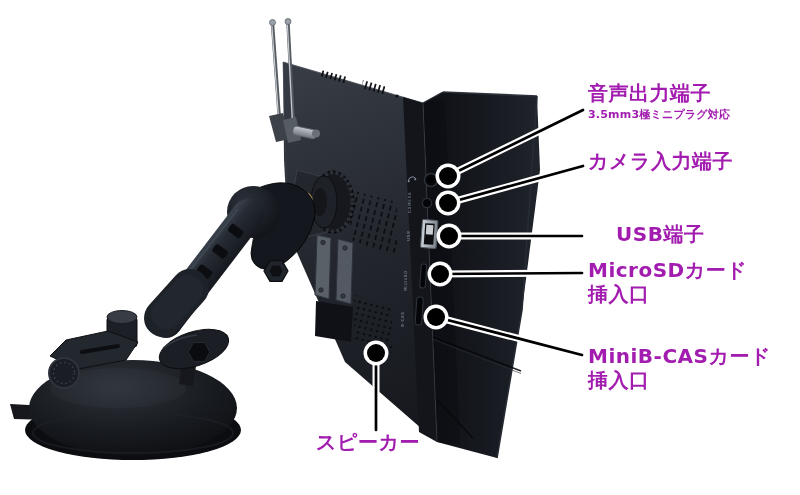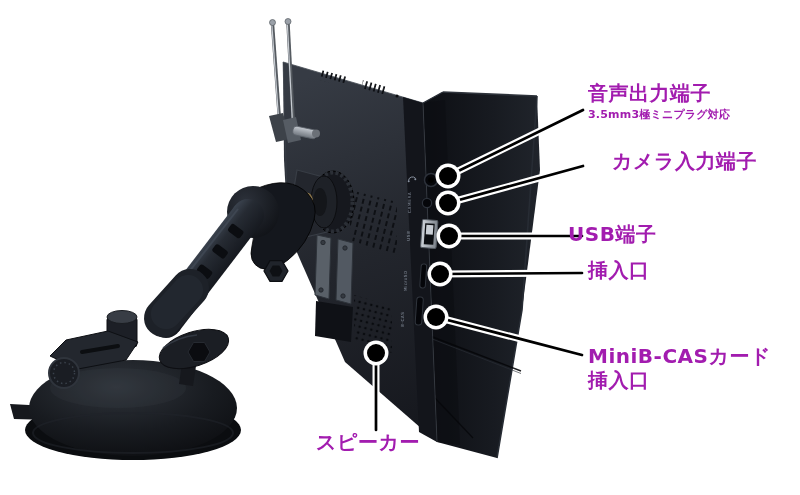--- a/index.html
+++ b/index.html
@@ -233,29 +233,30 @@
     <circle cx="376" cy="353" r="12.5" fill="#fff"></circle>
         <circle cx="376" cy="353" r="9" fill="#000"></circle>
   </g>
 </svg>
 
 <div class="callout-label" style="left:588px;top:83px;">
   <div class="callout-title">音声出力端子</div>
   <div class="callout-sub">3.5mm3極ミニプラグ対応</div>
 </div>
 
-<div class="callout-label" style="left:588px;top:151px;margin-left:24px;">
+<div class="callout-label" style="left:588px;top:151px;">
   <div class="callout-title">カメラ入力端子</div>
 </div>
 
-<div class="callout-label" style="left:568px;top:224px;">
+<div class="callout-label" style="left:616px;top:224px;">
   <div class="callout-title">USB端子</div>
 </div>
 
 <div class="callout-label" style="left:588px;top:258px;">
+  <div class="callout-title two-line">MicroSDカード</div>
   <div class="callout-title two-line">挿入口</div>
 </div>
 
 <div class="callout-label" style="left:588px;top:344px;">
   <div class="callout-title two-line">MiniB-CASカード</div>
   <div class="callout-title two-line">挿入口</div>
 </div>
 
 <div class="callout-label speaker-label" style="left:368px;top:432px;">
   <div class="callout-title">スピーカー</div>

